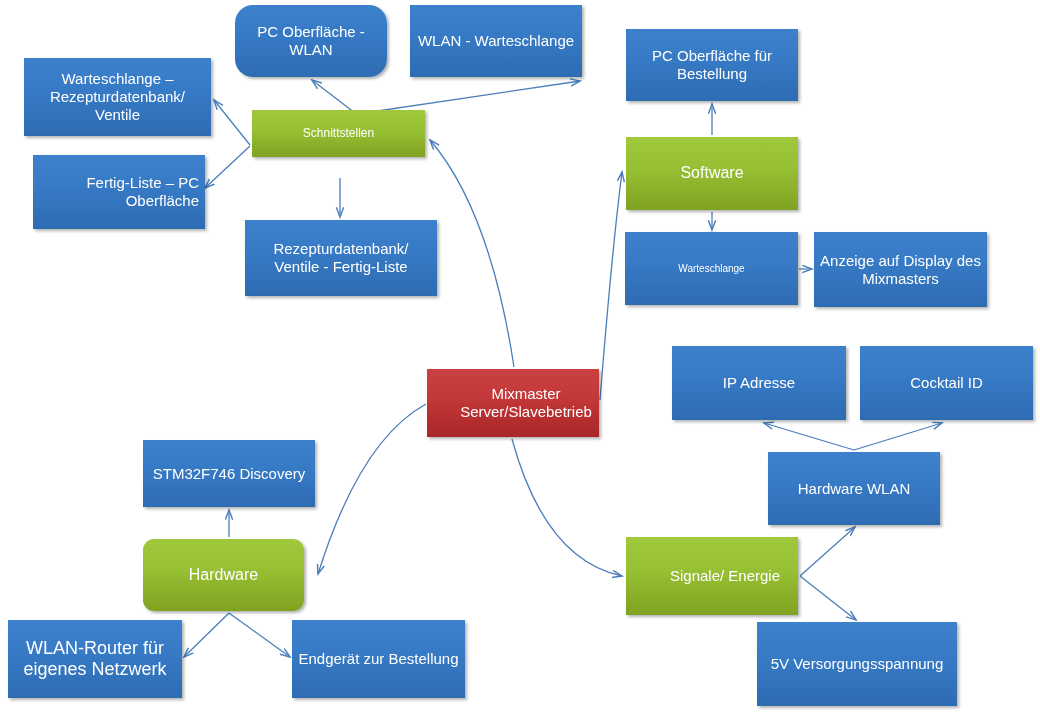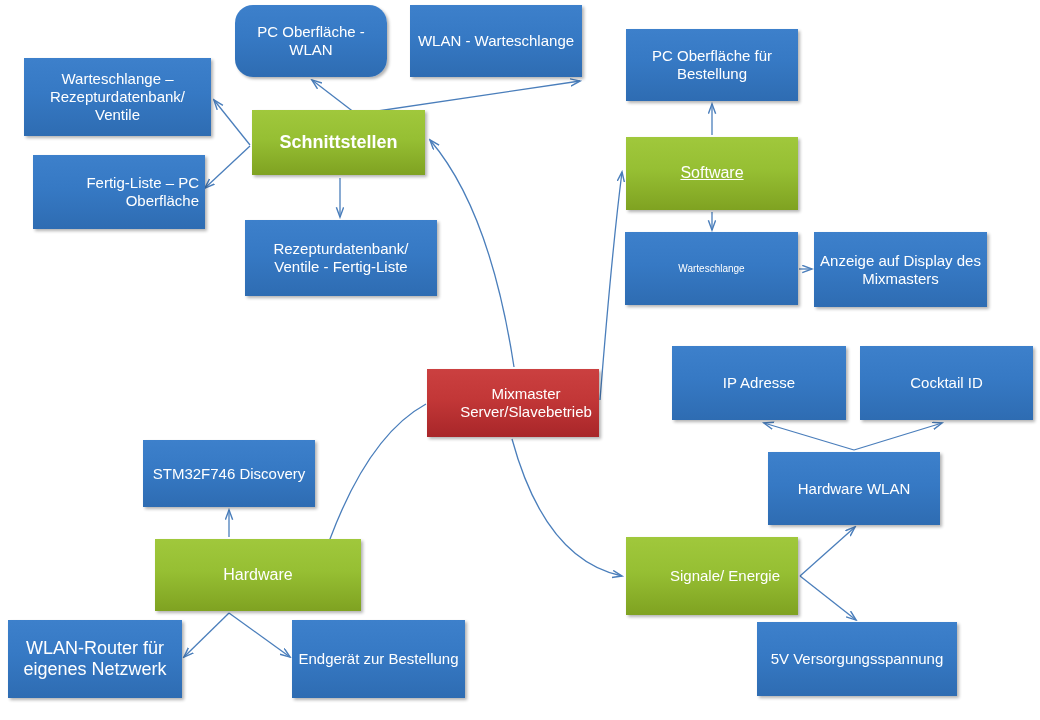--- a/index.html
+++ b/index.html
@@ -88,24 +88,24 @@
       </div>
       <div class="node node-blue" style="left: 410px; top: 5px; width: 172px; height: 72px; font-size: 15px;">
         <span>WLAN - Warteschlange</span>
       </div>
       <div class="node node-blue" style="left: 626px; top: 29px; width: 172px; height: 72px; font-size: 15px;">
         <span>PC Oberfläche für Bestellung</span>
       </div>
       <div class="node node-blue" style="left: 24px; top: 58px; width: 187px; height: 78px; font-size: 15px;">
         <span>Warteschlange – Rezepturdatenbank/ Ventile</span>
       </div>
-      <div class="node node-green" style="left: 252px; top: 110px; width: 173px; height: 65px; font-size: 18px; font-weight: bold;">
+      <div class="node node-green" style="left: 252px; top: 110px; width: 173px; height: 47px; font-size: 12px;">
         <span>Schnittstellen</span>
       </div>
-      <div class="node node-green" style="left: 626px; top: 137px; width: 172px; height: 73px; font-size: 16px; text-decoration: underline;">
+      <div class="node node-green" style="left: 626px; top: 137px; width: 172px; height: 73px; font-size: 16px;">
         <span>Software</span>
       </div>
       <div class="node node-blue" style="left: 33px; top: 155px; width: 172px; height: 74px; font-size: 15px; text-align: right;">
         <span>Fertig-Liste – PC Oberfläche</span>
       </div>
       <div class="node node-blue" style="left: 245px; top: 220px; width: 192px; height: 76px; font-size: 15px;">
         <span>Rezepturdatenbank/ Ventile - Fertig-Liste</span>
       </div>
       <div class="node node-blue" style="left: 625px; top: 232px; width: 173px; height: 73px; font-size: 10px;">
         <span>Warteschlange</span>
@@ -121,29 +121,29 @@
       </div>
       <div class="node node-red" style="left: 427px; top: 369px; width: 172px; height: 68px; font-size: 15px; padding-left: 32px;">
         <span>Mixmaster Server/Slavebetrieb</span>
       </div>
       <div class="node node-blue" style="left: 143px; top: 440px; width: 172px; height: 67px; font-size: 15px;">
         <span>STM32F746 Discovery</span>
       </div>
       <div class="node node-blue" style="left: 768px; top: 452px; width: 172px; height: 73px; font-size: 15px;">
         <span>Hardware WLAN</span>
       </div>
-      <div class="node node-green" style="left: 155px; top: 539px; width: 206px; height: 72px; font-size: 16px;">
+      <div class="node node-green" style="left: 143px; top: 539px; width: 161px; height: 72px; font-size: 16px; border-radius: 11px;">
         <span>Hardware</span>
       </div>
       <div class="node node-green" style="left: 626px; top: 537px; width: 172px; height: 78px; font-size: 15px; padding-left: 32px;">
         <span>Signale/ Energie</span>
       </div>
       <div class="node node-blue" style="left: 8px; top: 620px; width: 174px; height: 78px; font-size: 18px;">
         <span>WLAN-Router für eigenes Netzwerk</span>
       </div>
       <div class="node node-blue" style="left: 292px; top: 620px; width: 173px; height: 78px; font-size: 15px;">
         <span>Endgerät zur Bestellung</span>
       </div>
-      <div class="node node-blue" style="left: 757px; top: 622px; width: 200px; height: 74px; font-size: 15px;">
+      <div class="node node-blue" style="left: 757px; top: 622px; width: 200px; height: 84px; font-size: 15px;">
         <span>5V Versorgungsspannung</span>
       </div>
     </div>
 </div>
 
 </body></html>

